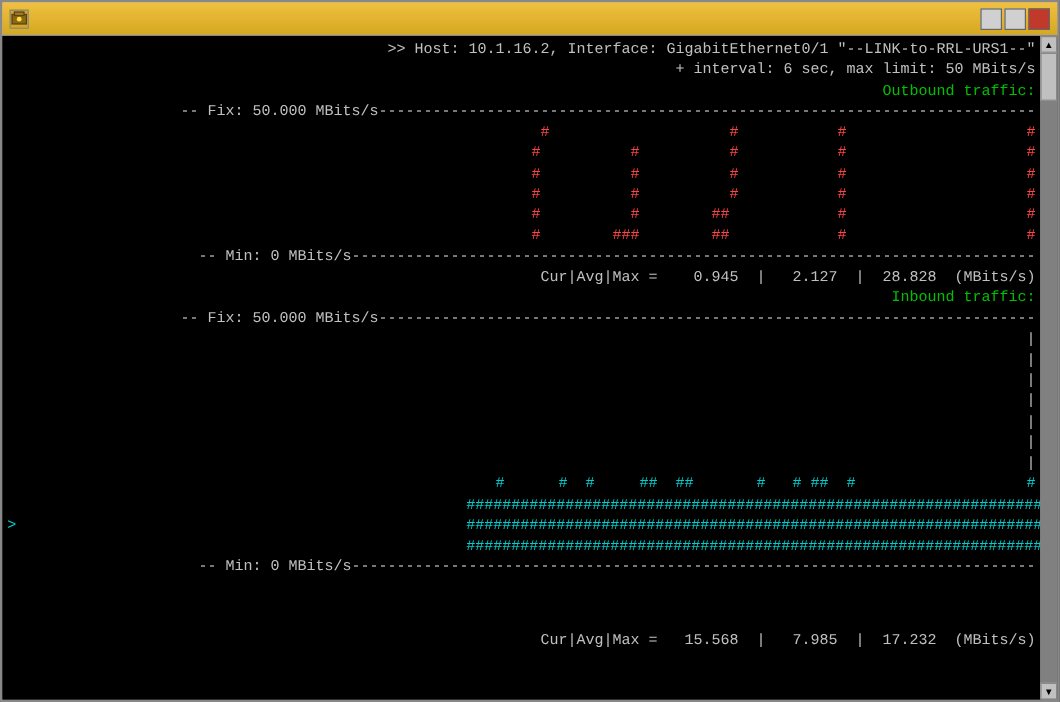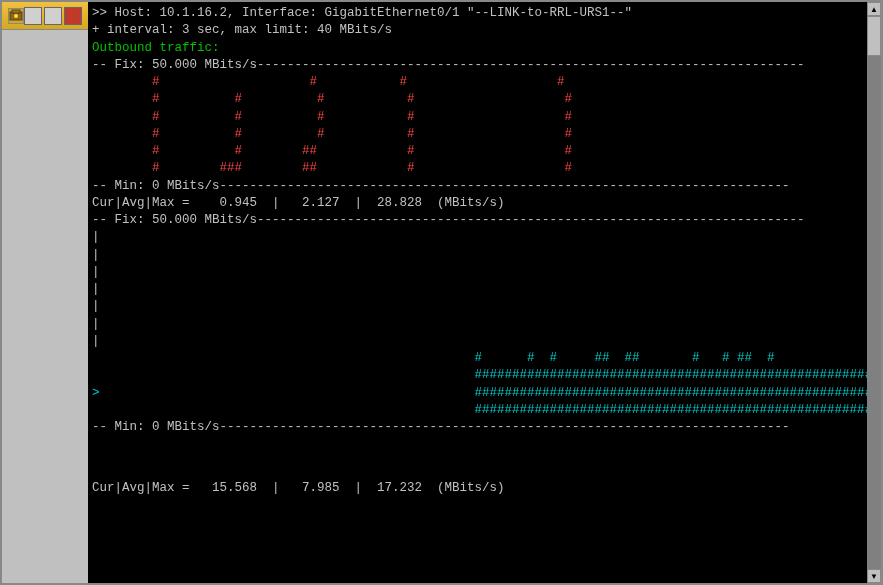--- a/index.html
+++ b/index.html
@@ -10,21 +10,23 @@
       font-family: Arial, sans-serif;
       font-size: 12px;
       overflow: hidden;
     }
 
     
     .window {
       width: 883px;
       height: 585px;
       display: flex;
+      flex-direction: column;
       border: 2px solid #888;
+      text-align: right;
     }
 
     .titlebar {
       background: linear-gradient(to bottom, #f0c040, #d4a820);
       height: 28px;
       display: flex;
       align-items: center;
       justify-content: space-between;
       padding: 0 6px;
       flex-shrink: 0;
@@ -145,36 +147,37 @@
     <div class="titlebar-buttons">
       <div class="titlebar-btn btn-minimize"></div>
       <div class="titlebar-btn btn-maximize"></div>
       <div class="titlebar-btn btn-close"></div>
     </div>
   </div>
 
   <div class="terminal-wrapper">
     <div class="terminal-content" id="terminal-content" style="font-family: &quot;Courier New&quot;, Courier, monospace; font-size: 12.5px; line-height: 1.38; color: rgb(192, 192, 192); background: rgb(0, 0, 0); padding: 3px 4px;">
     <span class="line" style="color: rgb(192, 192, 192);">&gt;&gt; Host: 10.1.16.2, Interface: GigabitEthernet0/1 "--LINK-to-RRL-URS1--"</span>
-        <span class="line" style="color: rgb(192, 192, 192);">+ interval: 3 sec, max limit: 40 MBits/s</span>
+        <span class="line" style="color: rgb(192, 192, 192);">+ interval: 6 sec, max limit: 50 MBits/s</span>
         <span class="line" style="color: rgb(192, 192, 192);"></span>
         <span class="line" style="color: rgb(0, 192, 0);">Outbound traffic:</span>
         <span class="line" style="color: rgb(192, 192, 192);">-- Fix: 50.000 MBits/s-------------------------------------------------------------------------</span>
         <span class="line" style="color: rgb(192, 192, 192);"></span>
         <span class="line" style="color: rgb(192, 192, 192);"></span>
         <span class="line" style="color: rgb(192, 192, 192);"></span>
         <span class="line" style="color: rgb(255, 68, 68);">        #                    #           #                    #</span>
         <span class="line" style="color: rgb(255, 68, 68);">        #          #          #           #                    #</span>
         <span class="line" style="color: rgb(255, 68, 68);">        #          #          #           #                    #</span>
         <span class="line" style="color: rgb(255, 68, 68);">        #          #          #           #                    #</span>
         <span class="line" style="color: rgb(255, 68, 68);">        #          #        ##            #                    #</span>
         <span class="line" style="color: rgb(255, 68, 68);">        #        ###        ##            #                    #</span>
         <span class="line" style="color: rgb(192, 192, 192);">-- Min: 0 MBits/s----------------------------------------------------------------------------</span>
         <span class="line" style="color: rgb(192, 192, 192); font-family: Liberation Mono, monospace;">Cur|Avg|Max =    0.945  |   2.127  |  28.828  (MBits/s)</span>
         <span class="line" style="color: rgb(192, 192, 192);"></span>
+        <span class="line" style="color: rgb(0, 192, 0);">Inbound traffic:</span>
         <span class="line" style="color: rgb(192, 192, 192);">-- Fix: 50.000 MBits/s-------------------------------------------------------------------------</span>
         <span class="line" style="color: rgb(192, 192, 192);">|</span>
         <span class="line" style="color: rgb(192, 192, 192);">|</span>
         <span class="line" style="color: rgb(192, 192, 192);">|</span>
         <span class="line" style="color: rgb(192, 192, 192);">|</span>
         <span class="line" style="color: rgb(192, 192, 192);">|</span>
         <span class="line" style="color: rgb(192, 192, 192);">|</span>
         <span class="line" style="color: rgb(192, 192, 192);">|</span>
         <span class="line" style="color: rgb(0, 204, 204);">                                                   #      #  #     ##  ##       #   # ##  #                   #</span>
         <span class="line" style="color: rgb(0, 204, 204);">                                                   ############################################################################################################</span>

